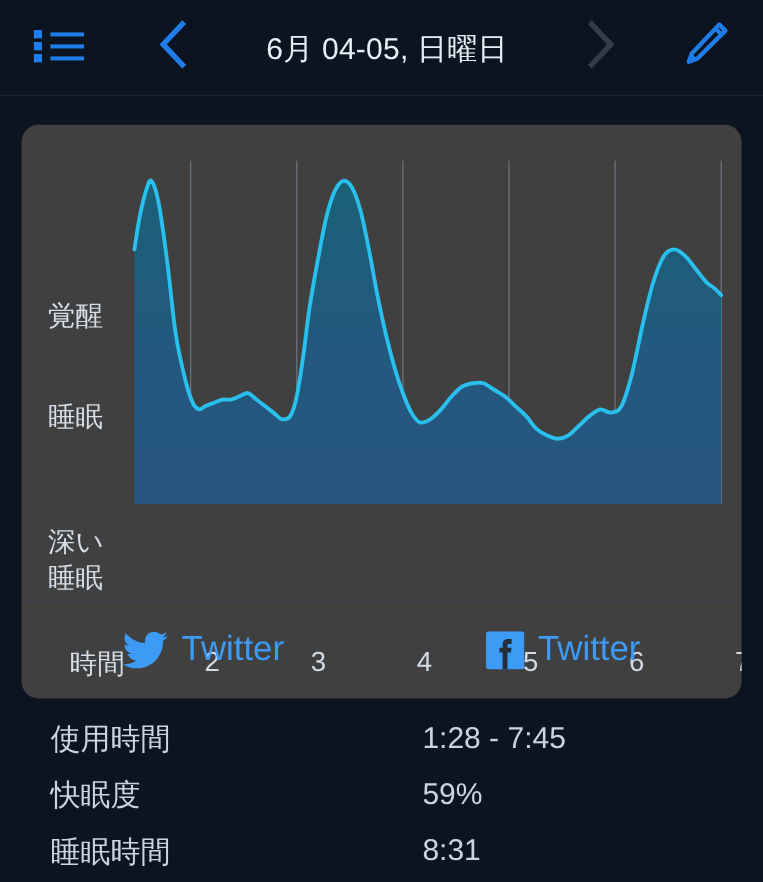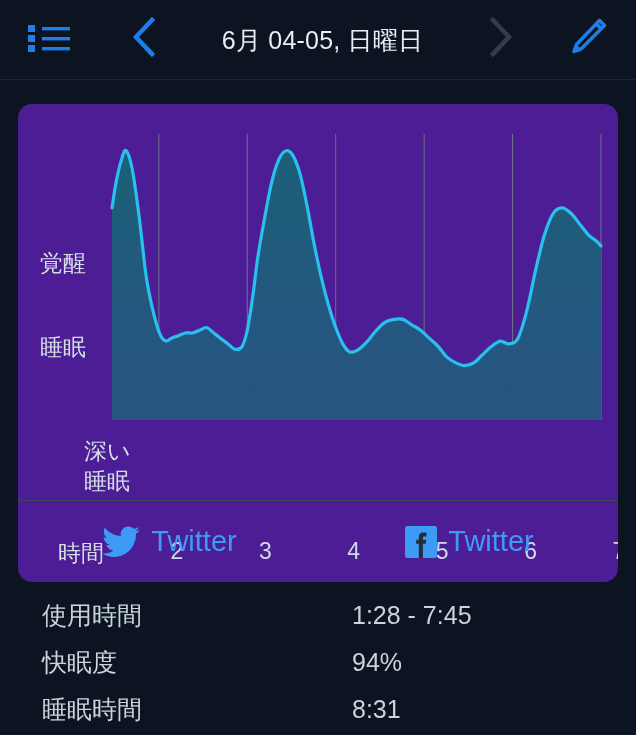--- a/index.html
+++ b/index.html
@@ -29,35 +29,35 @@
   .hdr-title {
     position:absolute; left:170px; width:305px; top:0; height:80px;
     display:flex; align-items:center; justify-content:center;
     color:#e8eef4; font-size:25px; letter-spacing:.2px; white-space:nowrap;
   }
 
   
   .card {
     position:absolute; left:18px; top:104px;
     width:600px; height:478px;
-    background:#4c1d95;
+    background:#404040;
     border-radius:14px;
     overflow:hidden;
   }
 
   .chart-wrap { position:absolute; left:0; top:0; width:600px; height:396px; }
   .chart-svg  { display:block; }
 
   .ylab {
     position:absolute; color:#d5dee6; font-size:23px;
     text-align:left; white-space:nowrap; line-height:30px;
   }
   .ylab-awake { left:22px; top:144px; }
   .ylab-sleep { left:22px; top:228px; }
-  .ylab-deep  { left:22px; top:332px;margin-left:44px; }
+  .ylab-deep  { left:22px; top:332px; }
 
   .xaxis {
     position:absolute; left:0; top:434px; width:636px; height:44px;
   }
   .xaxis-title {
     position:absolute; left:40px; top:0; color:#d5dee6; font-size:23px;
   }
   .xtick {
     position:absolute; top:0; color:#d2dbe3; font-size:23px;
     transform:translateX(-50%); text-align:center;
@@ -220,19 +220,19 @@
   </div>
 </div>
 
 <div class="stats">
   <div class="stat-row">
     <span class="stat-label">使用時間</span>
     <span class="stat-value">1:28 - 7:45</span>
   </div>
   <div class="stat-row">
     <span class="stat-label">快眠度</span>
-    <span class="stat-value">94%</span>
+    <span class="stat-value">59%</span>
   </div>
   <div class="stat-row">
     <span class="stat-label">睡眠時間</span>
     <span class="stat-value">8:31</span>
   </div>
 </div>
 
 </body></html>

